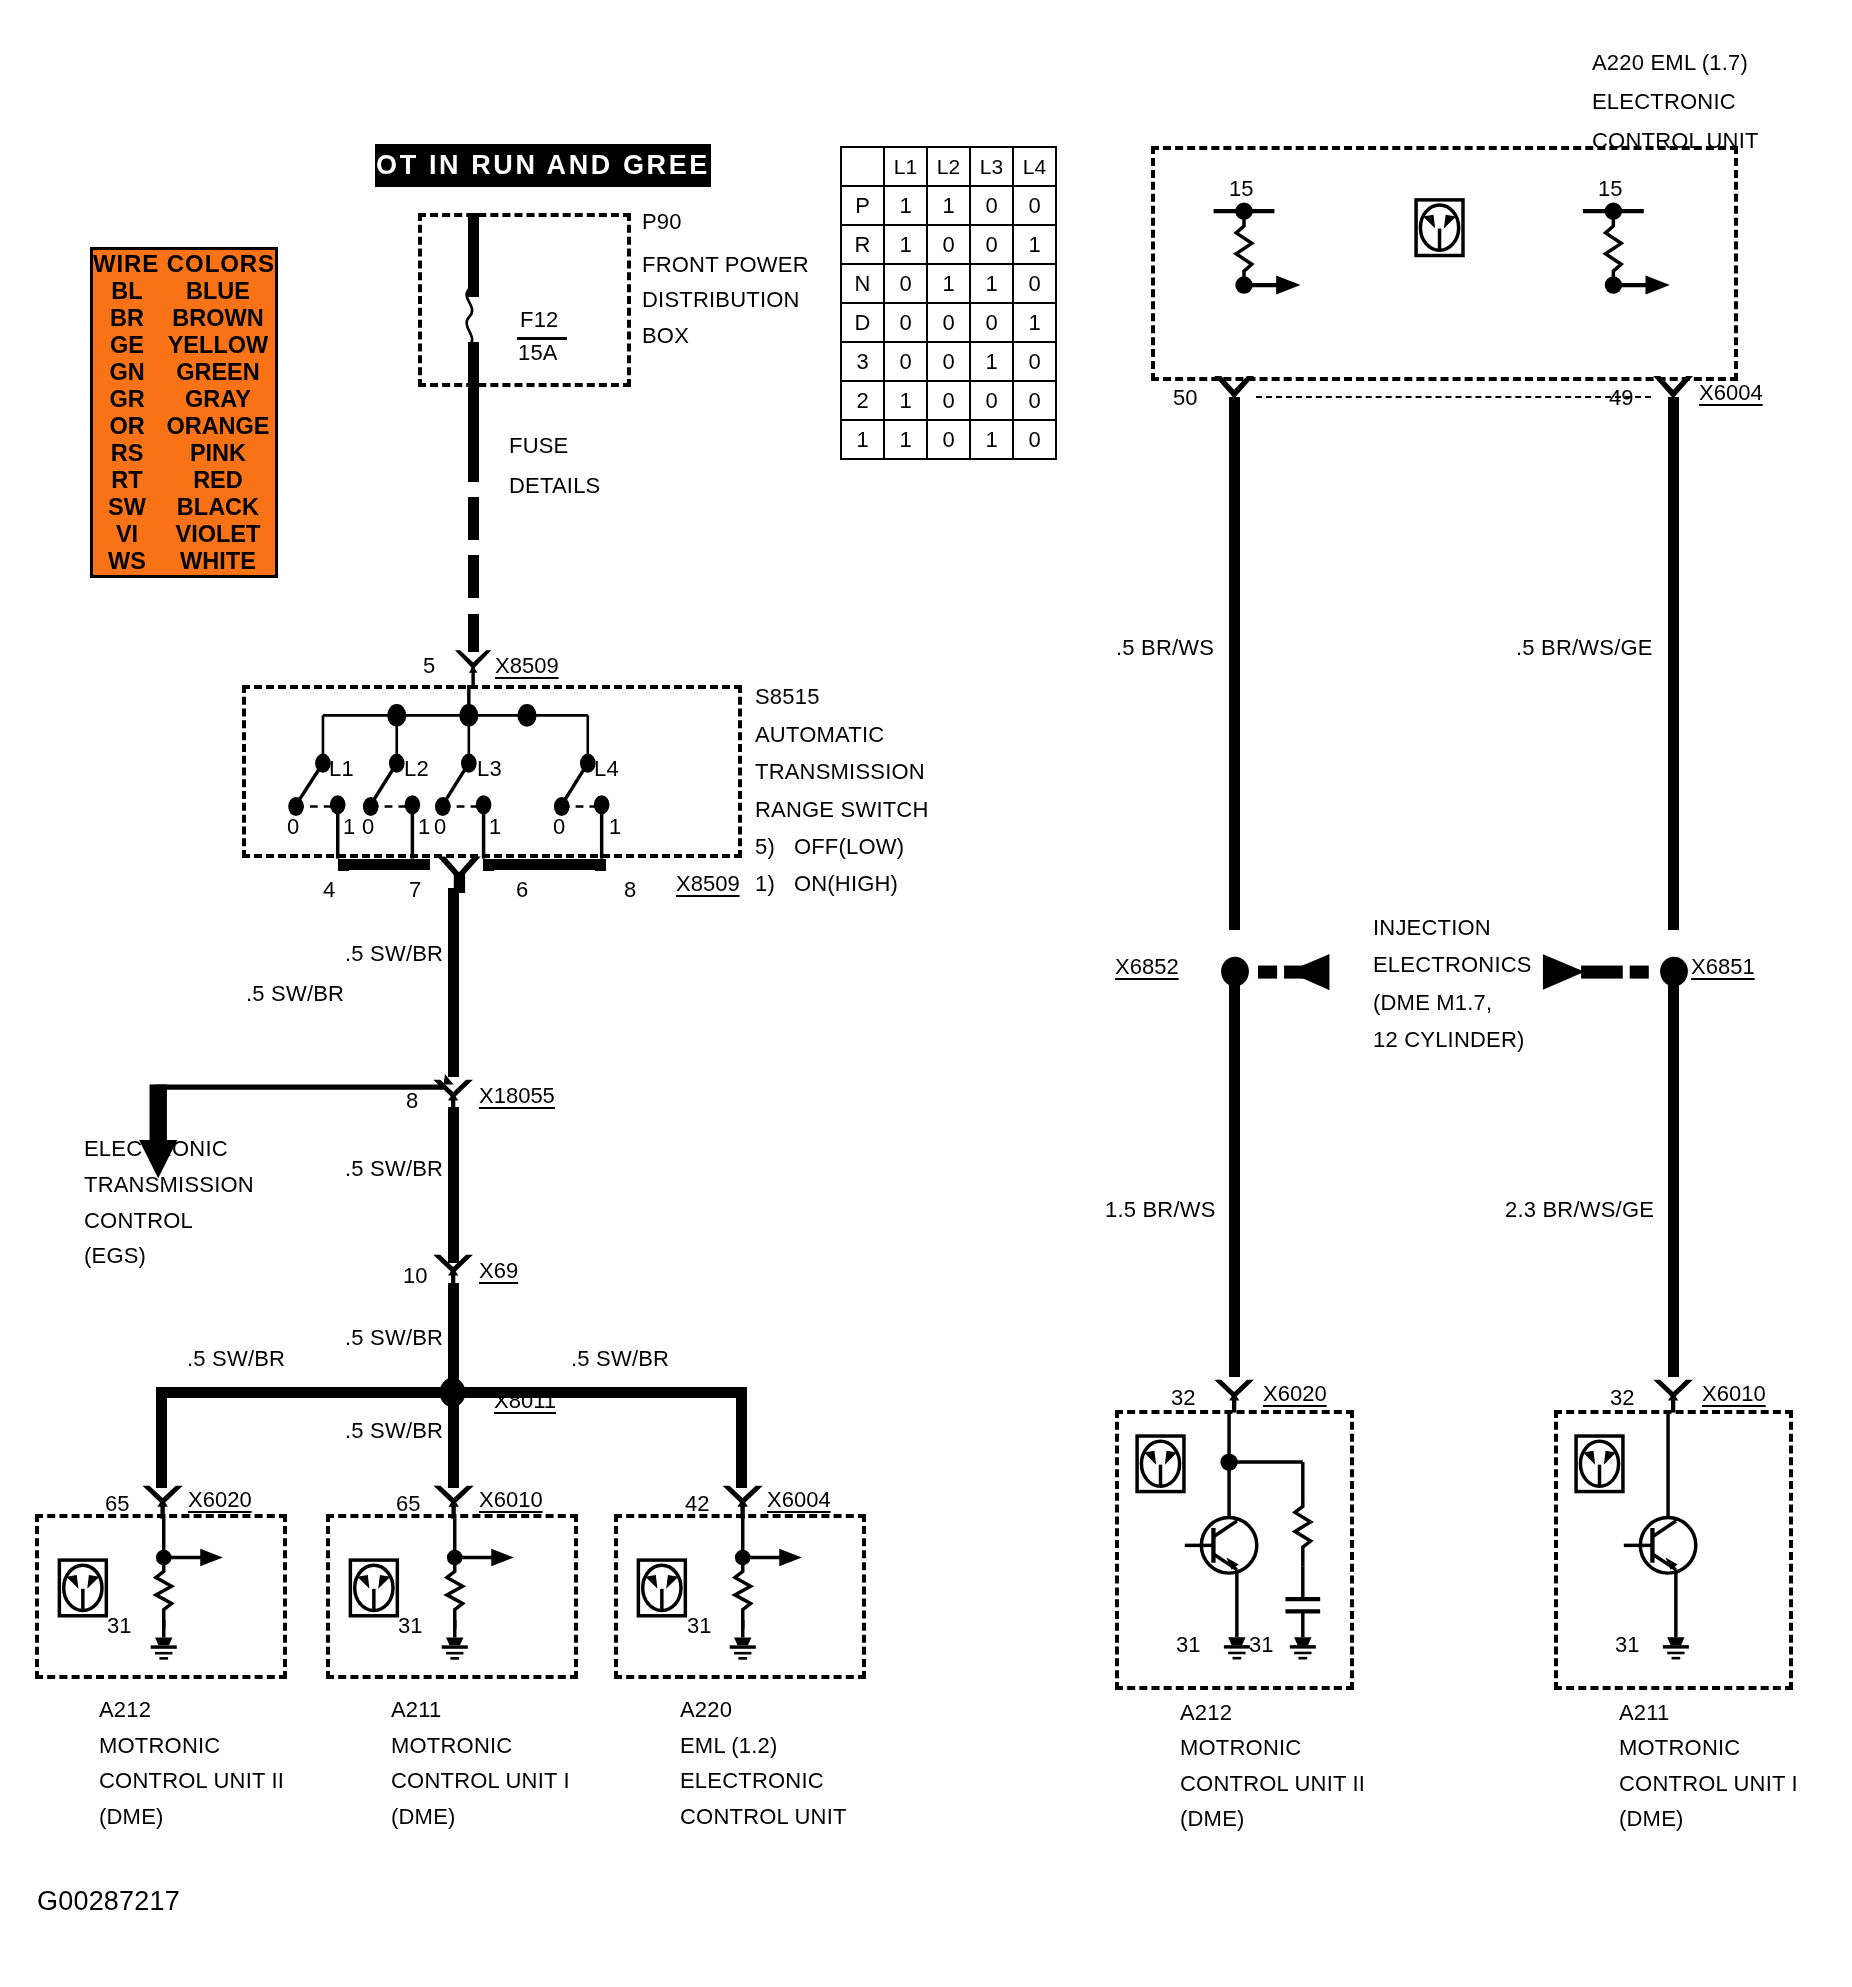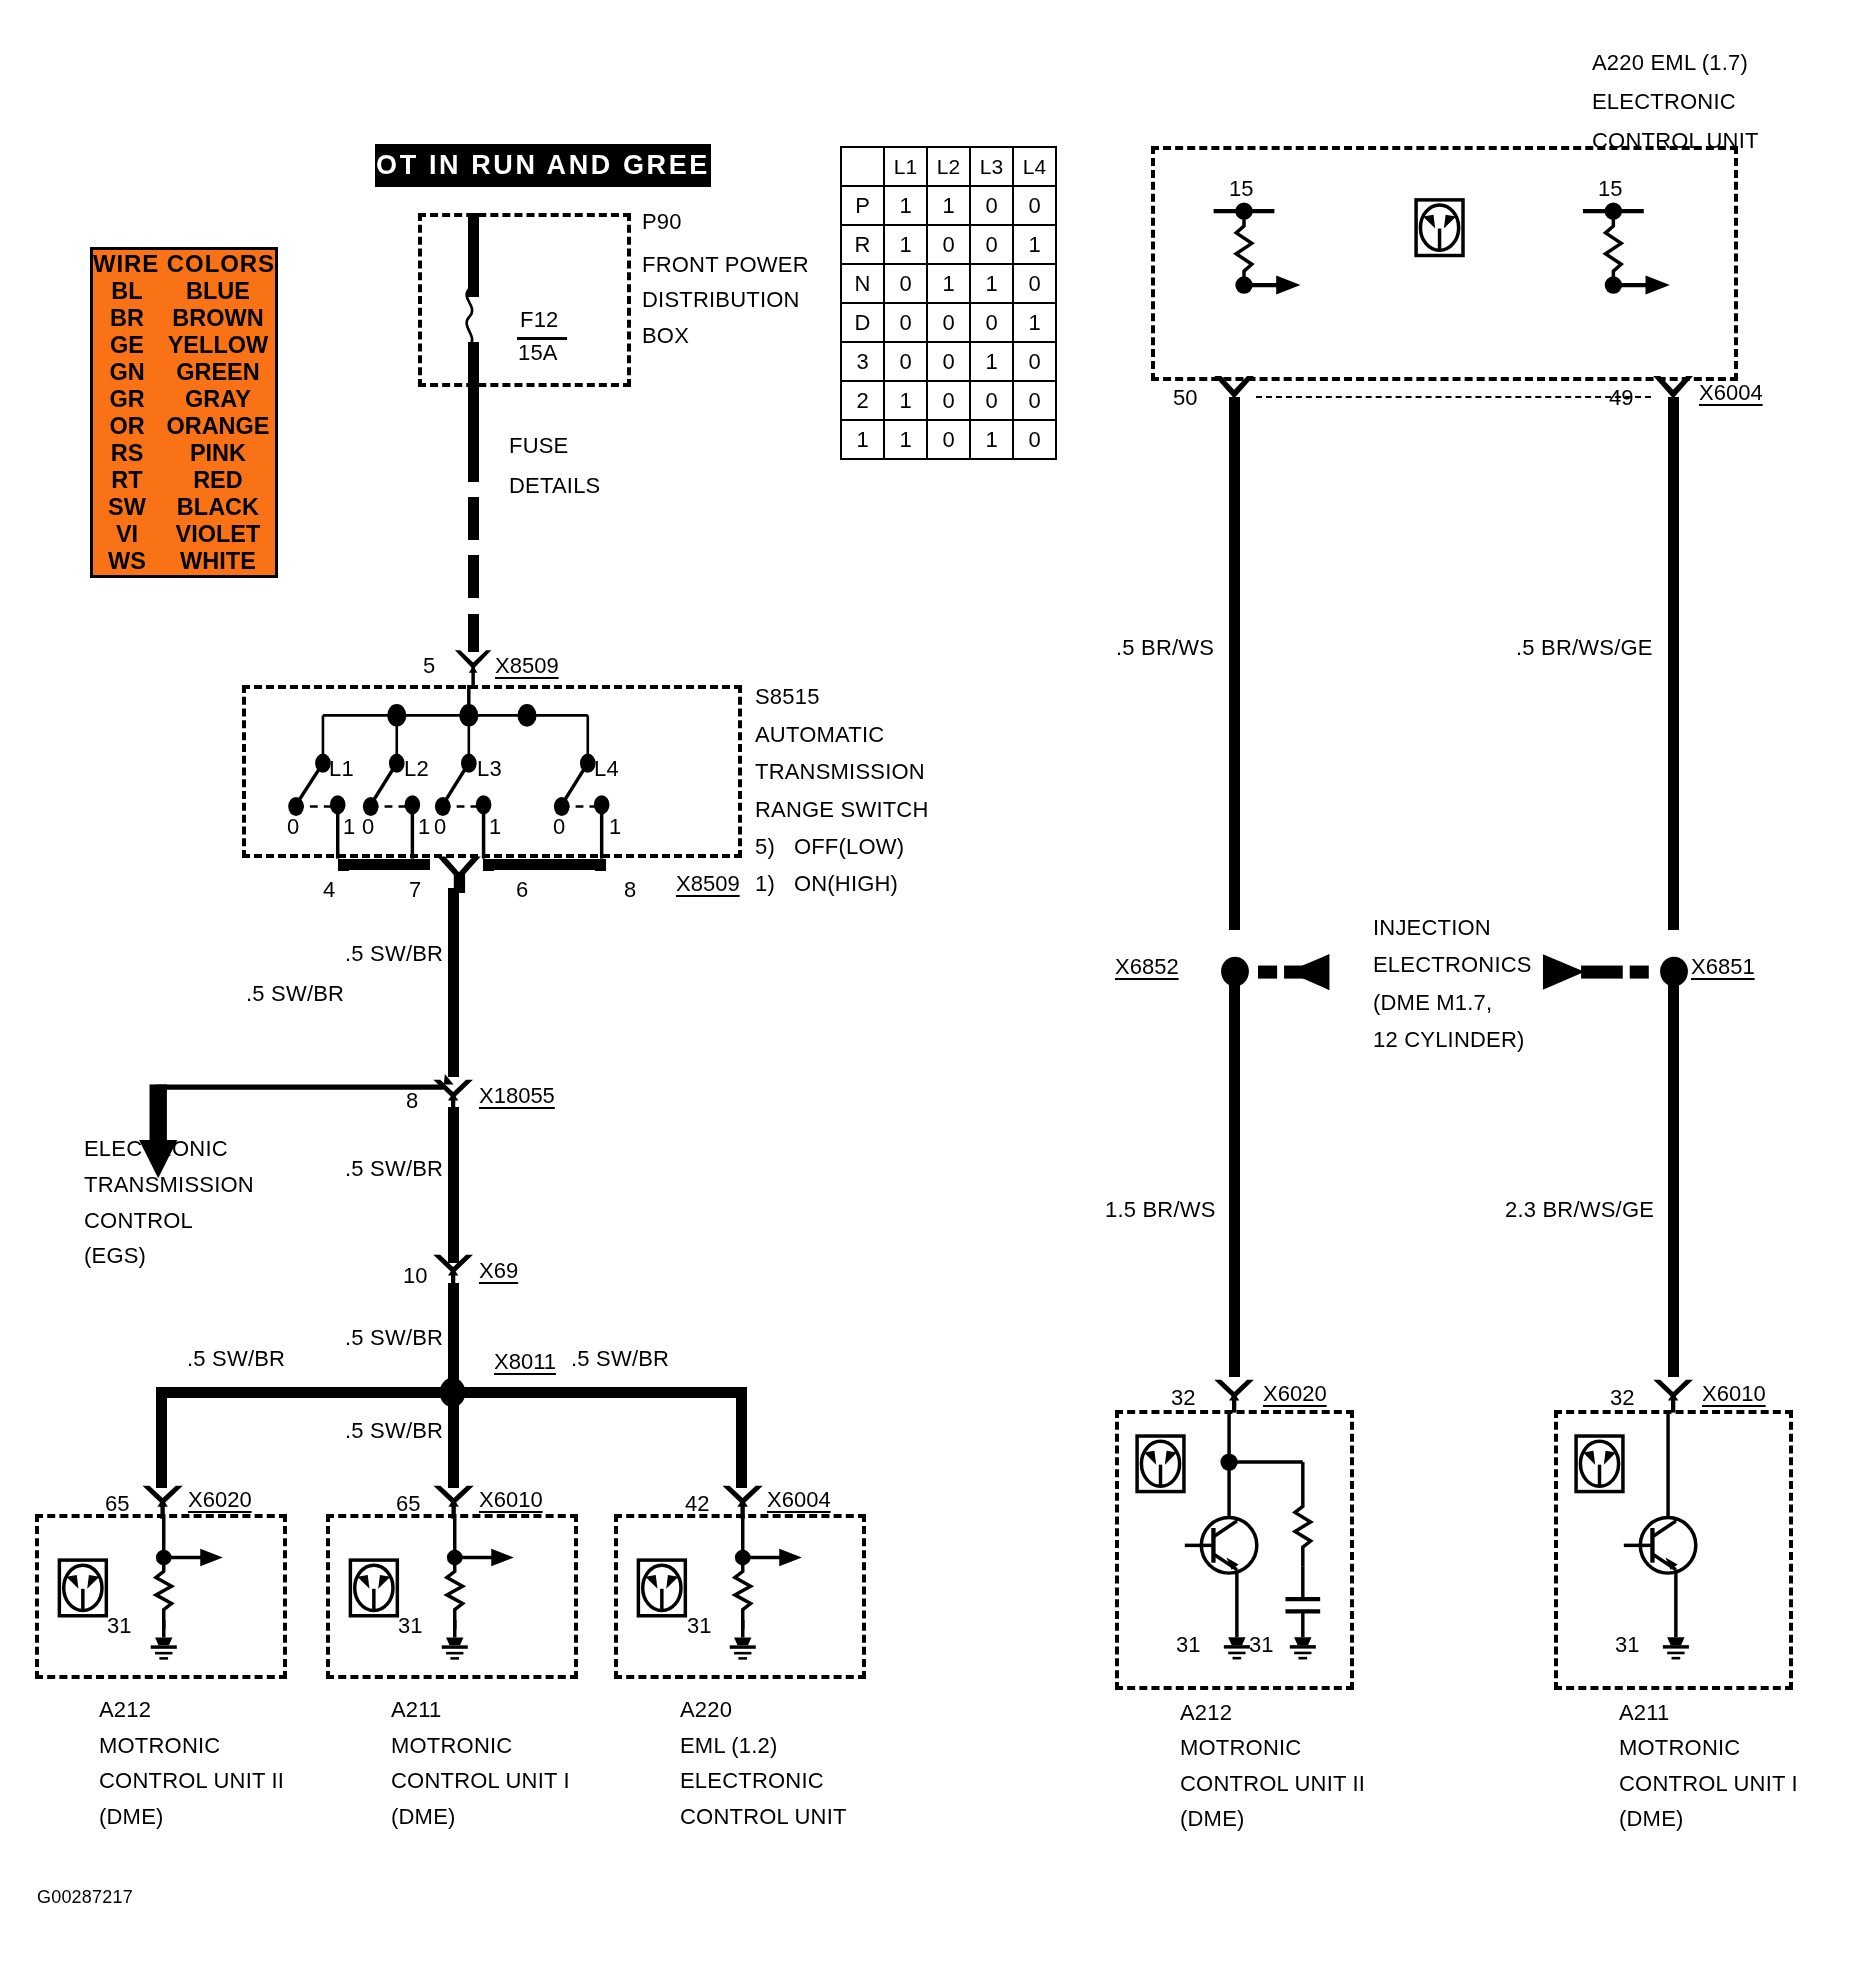--- a/index.html
+++ b/index.html
@@ -313,21 +313,21 @@
   <div class="abs num" style="left:403px;top:1263px;">10</div>
   <div class="abs num ul" style="left:479px;top:1258px;">X69</div>
 
   <div class="wireV" style="left:448px;top:1283px;height:109px;"></div>
   <div class="abs txt" style="left:345px;top:1327px;">.5 SW/BR</div>
 
   <div class="wireH" style="left:156px;top:1387px;width:591px;"></div>
   <svg class="abs" style="left:435px;top:1377px;" width="35" height="31" viewBox="0 0 40 36">
     <ellipse cx="20" cy="18" rx="15" ry="17" fill="#000"></ellipse>
   </svg>
-  <div class="abs num ul" style="left:494px;top:1349px;">X8011</div>
+  <div class="abs num ul" style="left:494px;top:1388px;">X8011</div>
   <div class="abs txt" style="left:187px;top:1348px;">.5 SW/BR</div>
   <div class="abs txt" style="left:571px;top:1348px;">.5 SW/BR</div>
   <div class="abs txt" style="left:345px;top:1420px;">.5 SW/BR</div>
 
   <div class="wireV" style="left:156px;top:1387px;height:101px;"></div>
   <div class="wireV" style="left:448px;top:1387px;height:101px;"></div>
   <div class="wireV" style="left:736px;top:1387px;height:101px;"></div>
 
   <svg class="abs" style="left:139px;top:1482px;" width="49" height="37" viewBox="0 0 56 42">
     <path d="M4,4 L27,26 L50,4 L42,4 L27,18 L12,4 Z" fill="#000"></path>
@@ -582,16 +582,16 @@
     <path d="M33,49 l14,14 l-2,-16 Z" fill="#000"></path>
     <path d="M71,49 l-14,14 l2,-16 Z" fill="#000"></path>
     <line x1="52" y1="63" x2="52" y2="88" stroke="#000" stroke-width="4"></line>
   </svg>
   <div class="abs num" style="left:1615px;top:1632px;">31</div>
   <div class="abs txt" style="left:1619px;top:1702px;">A211</div>
   <div class="abs txt" style="left:1619px;top:1737px;">MOTRONIC</div>
   <div class="abs txt" style="left:1619px;top:1773px;">CONTROL UNIT I</div>
   <div class="abs txt" style="left:1619px;top:1808px;">(DME)</div>
 
-  <div class="abs txt" style="left:37px;top:1888px;font-size:18px;">G00287217</div>
+  <div class="abs txt" style="left:37px;top:1888px;font-size:27px;">G00287217</div>
 
 </div>
 
 
 </body></html>

